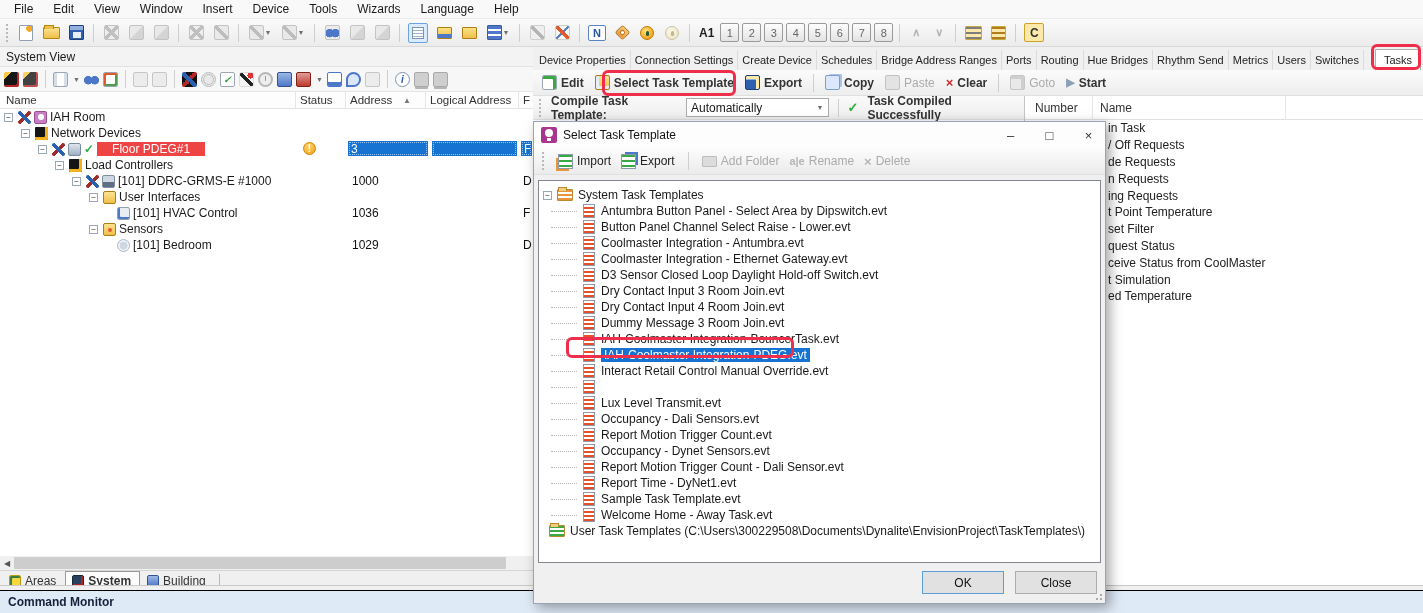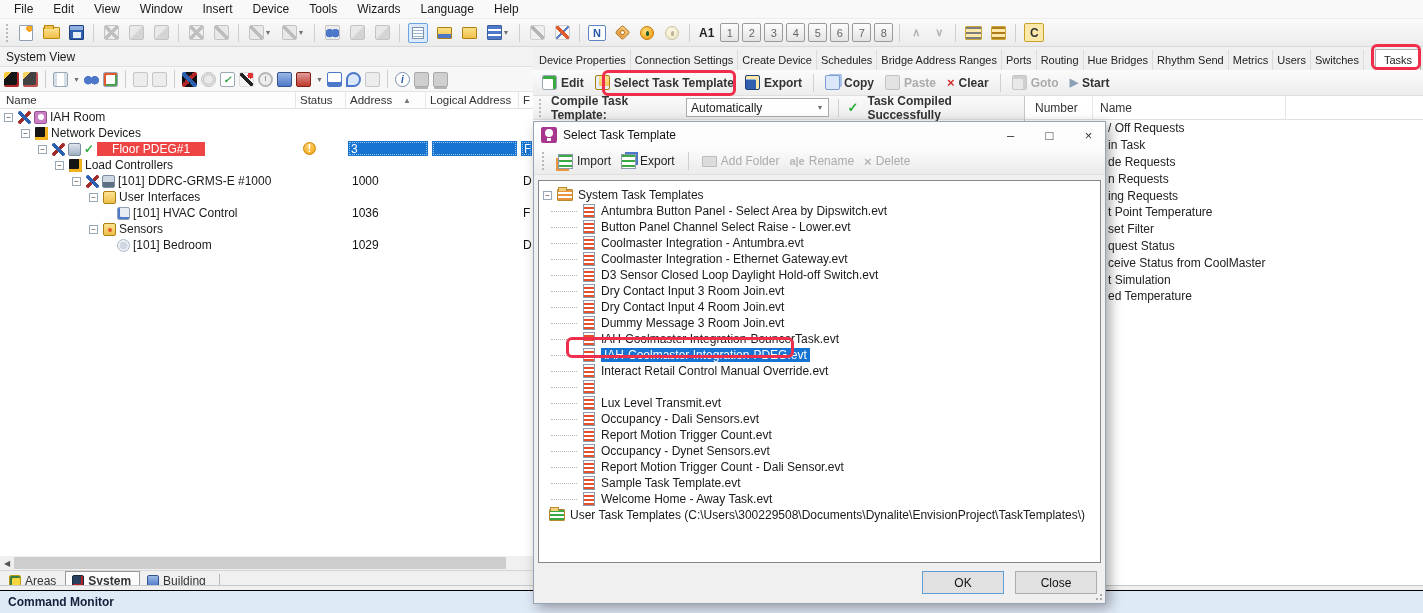--- a/index.html
+++ b/index.html
@@ -110,21 +110,21 @@
   .tabdiv{width:1px;height:14px;background:#b9b9b9;margin:0 4px;align-self:center}
 
   
   #rightwhite{left:533px;top:120px;width:890px;height:465px;background:#fff}
   #vdivider{left:1024px;top:96px;width:1px;height:489px;background:#c6c6c6}
   #righttabs{left:533px;top:47px;width:890px;height:23px;background:#f0f0f0;display:flex;align-items:flex-end;padding:0 2px;font-size:11px}
   .rtab{padding:4px 4px;border-right:1px solid #dcdcdc;color:#222;white-space:nowrap}
   .rtab.active{background:#fff;border:1px solid #b0b0b0;border-bottom:none;margin-left:auto;padding:4px 8px}
   #righttoolbar{left:533px;top:70px;width:890px;height:26px;background:linear-gradient(#fbfbfb,#ededed);border-bottom:1px solid #e0e0e0;display:flex;align-items:center;gap:5px;padding:0 6px;font-weight:bold;color:#333}
   .rtbi{display:flex;align-items:center;gap:4px;padding:2px 3px}
-  .rtbi.dis{color:#ababab;font-weight:bold}
+  .rtbi.dis{color:#ababab;font-weight:normal}
   .ic15{width:15px;height:15px;border-radius:2px;flex:none}
   .ic-edit{background:#fff;border:1px solid #9aa7b5;box-shadow:inset -3px 3px 0 #3aa843}
   .ic-selfold{background:linear-gradient(#fce292,#eec04a);border:1px solid #ad7f12;box-shadow:inset 3px -3px 0 #e8eef8}
   .ic-export{background:linear-gradient(#8fb0e0 0 4px,#2f5fae 4px);border:1px solid #1d3f7a;box-shadow:inset -3px 3px 0 #ffe9a8}
   .ic-copy{background:#dbe7fa;border:1px solid #7d9dd0;box-shadow:3px -2px 0 -1px #aac2e8}
   .ic-paste{background:#e3e3e3;border:1px solid #c2c2c2}
   .ic-goto{background:#e9e9e9;border:1px solid #c6c6c6;box-shadow:inset -3px 3px 0 #cfcfcf}
   .redx{color:#d42a2a;font-weight:bold;font-size:13px}
   .grayplay{color:#8aa0b5;font-size:11px}
   #compilebar{left:533px;top:96px;width:491px;height:24px;background:linear-gradient(#fafafa,#eeeeee);border-bottom:1px solid #e0e0e0;display:flex;align-items:center;gap:6px;padding:0 4px}
@@ -499,24 +499,24 @@
 
 <div id="tableheader">
   <span style="left:10px">Number</span>
   <span style="left:75px">Name</span>
   <i class="colline" style="left:67px;height:24px"></i>
   <i class="colline" style="left:260px;height:24px"></i>
 </div>
 
 <div id="tablerows">
   <div class="trw">
+      <span>in Task</span>
+    </div>
+  <div class="trw">
       <span>/ Off Requests</span>
-    </div>
-  <div class="trw">
-      <span>in Task</span>
     </div>
   <div class="trw">
       <span>de Requests</span>
     </div>
   <div class="trw">
       <span>n Requests</span>
     </div>
   <div class="trw">
       <span>ing Requests</span>
     </div>
@@ -664,20 +664,25 @@
         <span class="dlab">Occupancy - Dynet Sensors.evt</span>
       </div>
     <div class="drow findent">
         <i class="dstub"></i>
         <i class="ic-evt"></i>
         <span class="dlab">Report Motion Trigger Count - Dali Sensor.evt</span>
       </div>
     <div class="drow findent">
         <i class="dstub"></i>
         <i class="ic-evt"></i>
+        <span class="dlab">Report Time - DyNet1.evt</span>
+      </div>
+    <div class="drow findent">
+        <i class="dstub"></i>
+        <i class="ic-evt"></i>
         <span class="dlab">Sample Task Template.evt</span>
       </div>
     <div class="drow findent">
         <i class="dstub"></i>
         <i class="ic-evt"></i>
         <span class="dlab">Welcome Home - Away Task.evt</span>
       </div>
     <div class="drow" style="padding-left:10px">
       <i class="ic-usrfold"></i>
       <span>User Task Templates (C:\Users\300229508\Documents\Dynalite\EnvisionProject\TaskTemplates\)</span>

